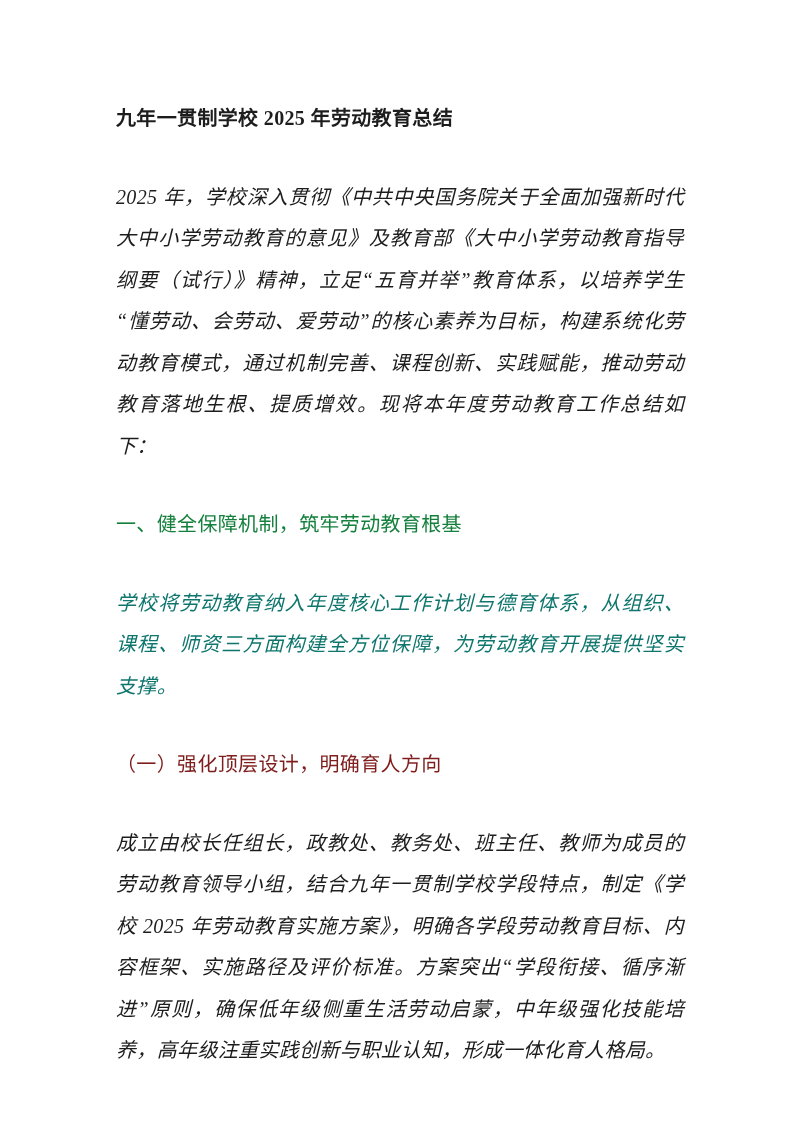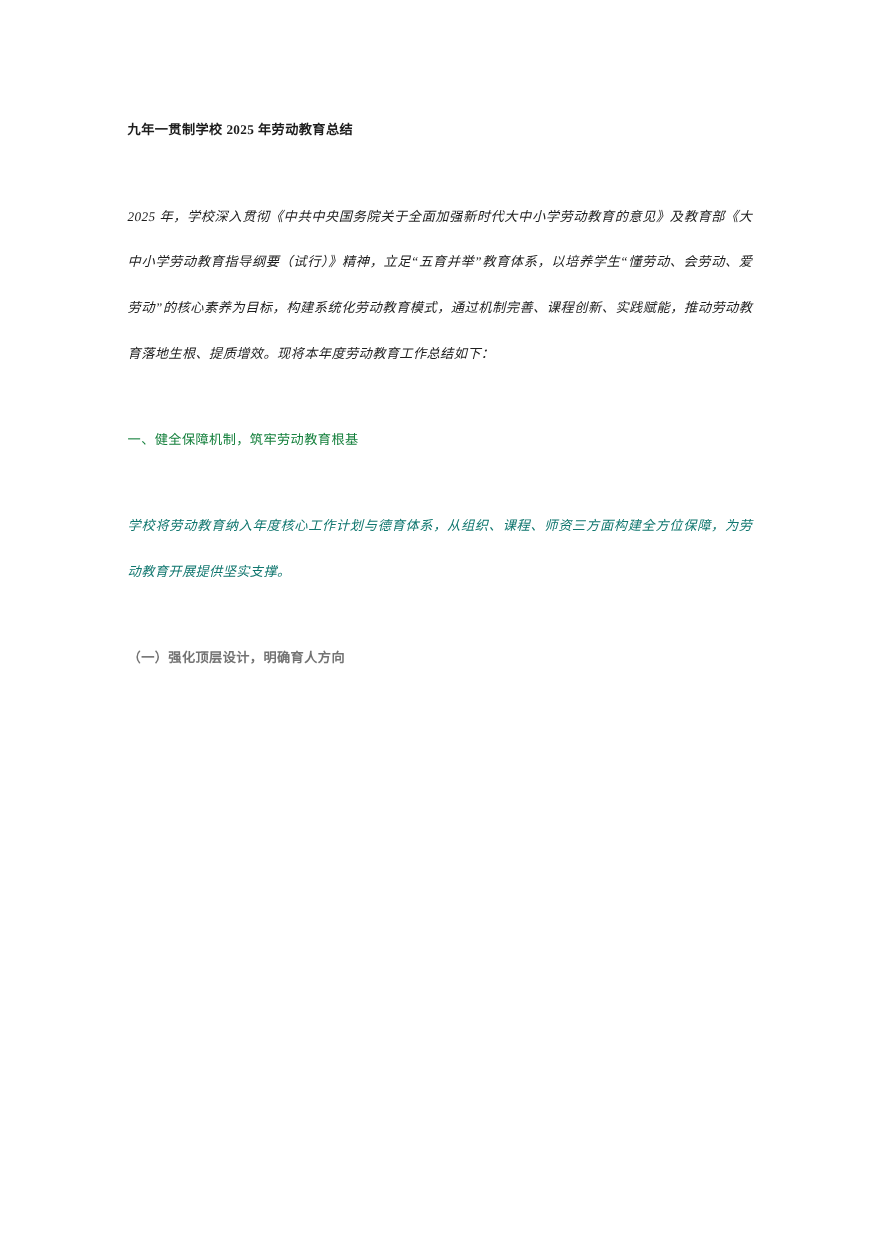--- a/index.html
+++ b/index.html
@@ -24,21 +24,21 @@
     left: 116px;
     top: 98px;
     width: 568px;
   }
 
   .doc-title,
   .para,
   .heading-1,
   .heading-2 {
     font-family: "Liberation Serif", "DejaVu Serif", serif;
-    font-size: 12px;
+    font-size: 20px;
     line-height: 41.5px;
     color: #1d1d1d;
     margin: 0;
     text-align: justify;
     text-justify: inter-character;
     letter-spacing: 0.35px;
     -webkit-font-smoothing: antialiased;
   }
 
   .doc-title {
@@ -66,16 +66,17 @@
 </head>
 <body>
 
 <div class="page" style="background: rgb(255, 255, 255);">
   <div class="doc-body">
     <h1 class="doc-title" style="color: rgb(29, 29, 29);">九年一贯制学校 2025 年劳动教育总结</h1>
     <div id="blocks-container">
         <p class="para" style="color: rgb(29, 29, 29);">2025 年，学校深入贯彻《中共中央国务院关于全面加强新时代大中小学劳动教育的意见》及教育部《大中小学劳动教育指导纲要（试行）》精神，立足“五育并举”教育体系，以培养学生“懂劳动、会劳动、爱劳动”的核心素养为目标，构建系统化劳动教育模式，通过机制完善、课程创新、实践赋能，推动劳动教育落地生根、提质增效。现将本年度劳动教育工作总结如下：</p>
         <p class="heading-1" style="color: #15803d;">一、健全保障机制，筑牢劳动教育根基</p>
         <p class="para" style="color: #0f766e;">学校将劳动教育纳入年度核心工作计划与德育体系，从组织、课程、师资三方面构建全方位保障，为劳动教育开展提供坚实支撑。</p>
-        <p class="heading-2" style="color: #737373; font-weight: bold;">（一）强化顶层设计，明确育人方向</p>
+        <p class="heading-2" style="color: #7f1d1d;">（一）强化顶层设计，明确育人方向</p>
+        <p class="para" style="color: rgb(29, 29, 29);">成立由校长任组长，政教处、教务处、班主任、教师为成员的劳动教育领导小组，结合九年一贯制学校学段特点，制定《学校 2025 年劳动教育实施方案》，明确各学段劳动教育目标、内容框架、实施路径及评价标准。方案突出“学段衔接、循序渐进”原则，确保低年级侧重生活劳动启蒙，中年级强化技能培养，高年级注重实践创新与职业认知，形成一体化育人格局。</p>
       </div>
   </div>
 </div>
 
 </body></html>

